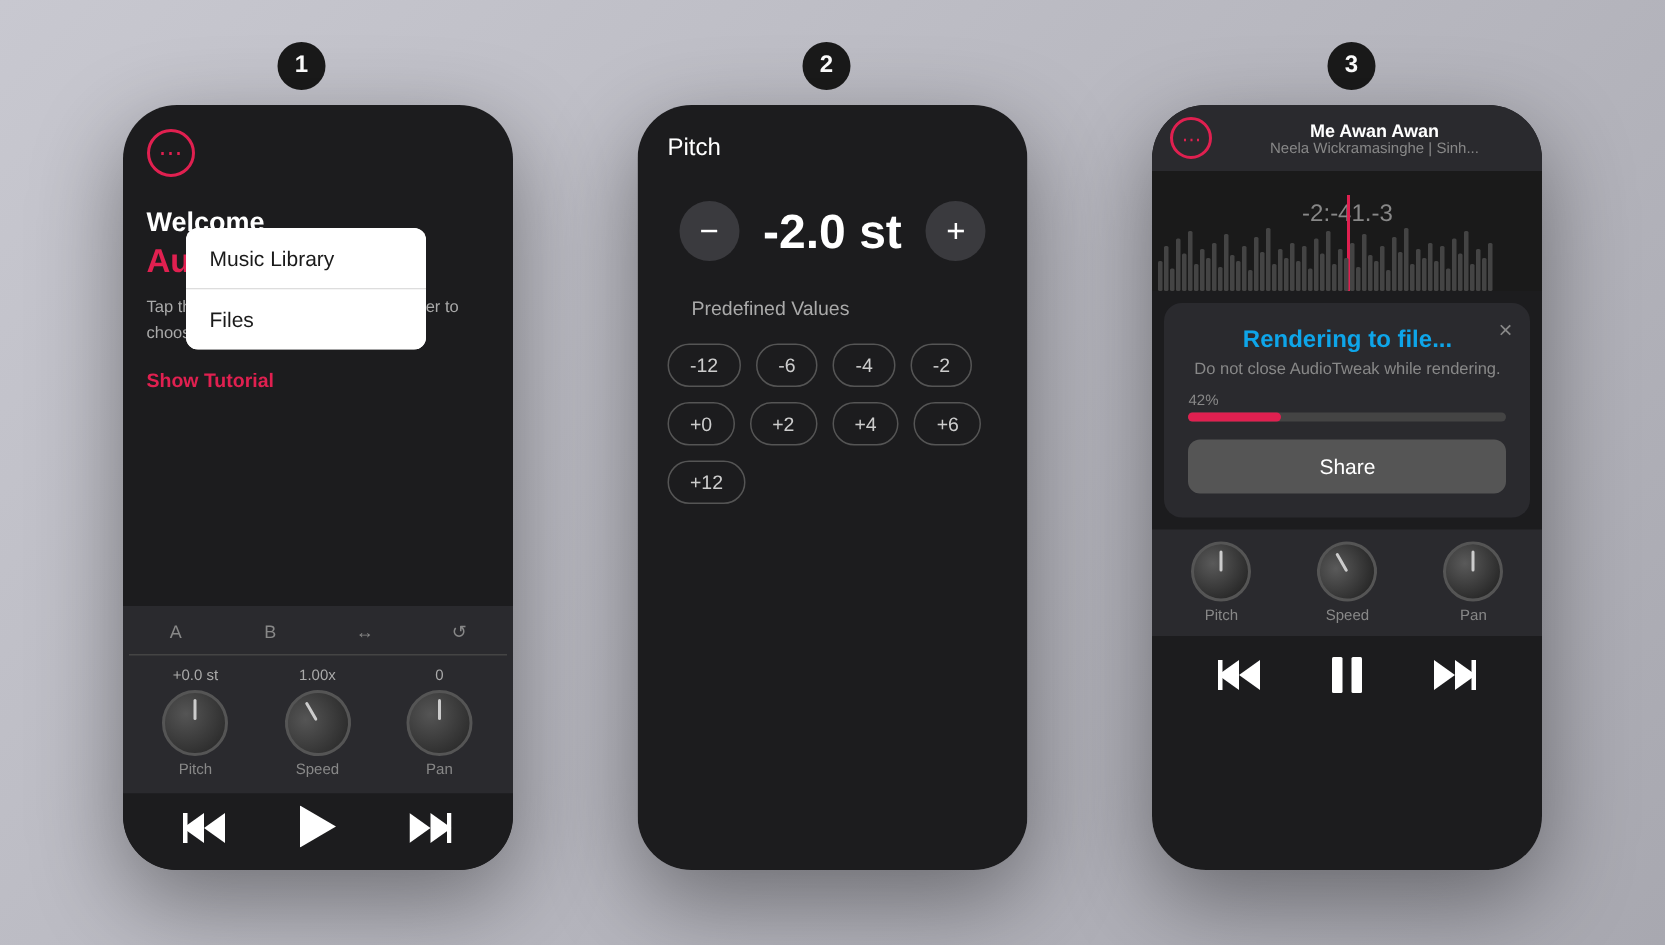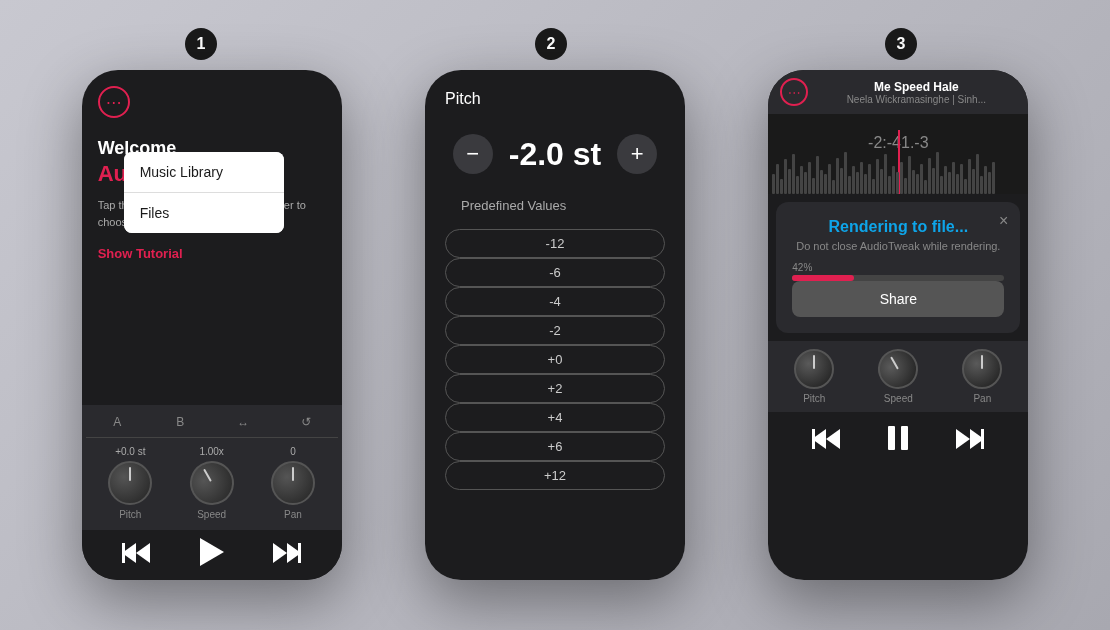--- a/index.html
+++ b/index.html
@@ -239,23 +239,23 @@
       font-weight: 600;
     }
     .predefined-label {
       color: #aaa;
       font-size: 13px;
       padding: 8px 36px;
     }
     .predefined-grid {
       display: flex;
       flex-wrap: wrap;
+      gap: 10px;
       padding: 8px 20px;
       justify-content: flex-start;
-      flex-direction: column;
     }
     .pred-btn {
       border: 1px solid #555;
       border-radius: 20px;
       padding: 6px 14px;
       color: #ccc;
       font-size: 13px;
       background: transparent;
     }
 
@@ -381,20 +381,21 @@
       width: 29%;
     }
     .share-btn {
       background: #555;
       border: none;
       border-radius: 8px;
       color: white;
       font-size: 14px;
       padding: 10px;
       width: 100%;
+      margin-top: 12px;
       text-align: center;
     }
 
     .s3-knob-section {
       background: #2a2a2e;
       padding: 8px 4px;
       margin: 0 0 4px;
     }
     .s3-knob-row {
       display: flex;
@@ -528,21 +529,21 @@
     </div>
   </div>
 
   <div class="phone">
     <div class="screen3">
       <div class="s3-header">
         <div class="s3-menu-btn">
           <span>⋯</span>
         </div>
         <div class="s3-track-info">
-          <div class="s3-track-title">Me Speed Hale</div>
+          <div class="s3-track-title">Me Awan Awan</div>
           <div class="s3-track-artist">Neela Wickramasinghe | Sinh...</div>
         </div>
       </div>
 
       <div class="s3-waveform">
         <div class="waveform-time">-2:-41.-3</div>
         <div class="waveform-cursor"></div>
         <div class="waveform-lines">
 
           <div class="wf-bar" style="height:20px"></div>

